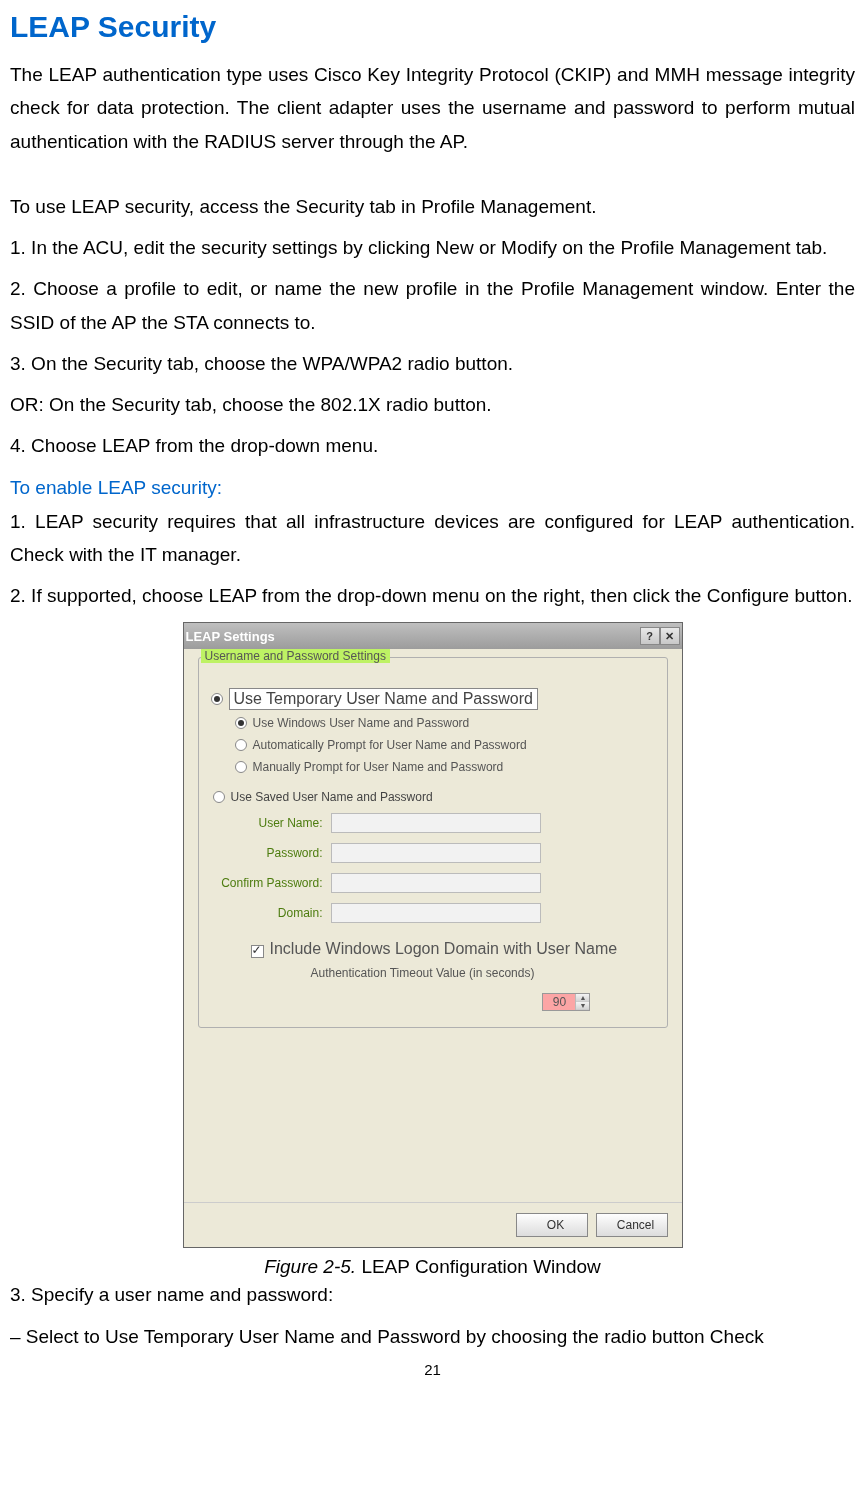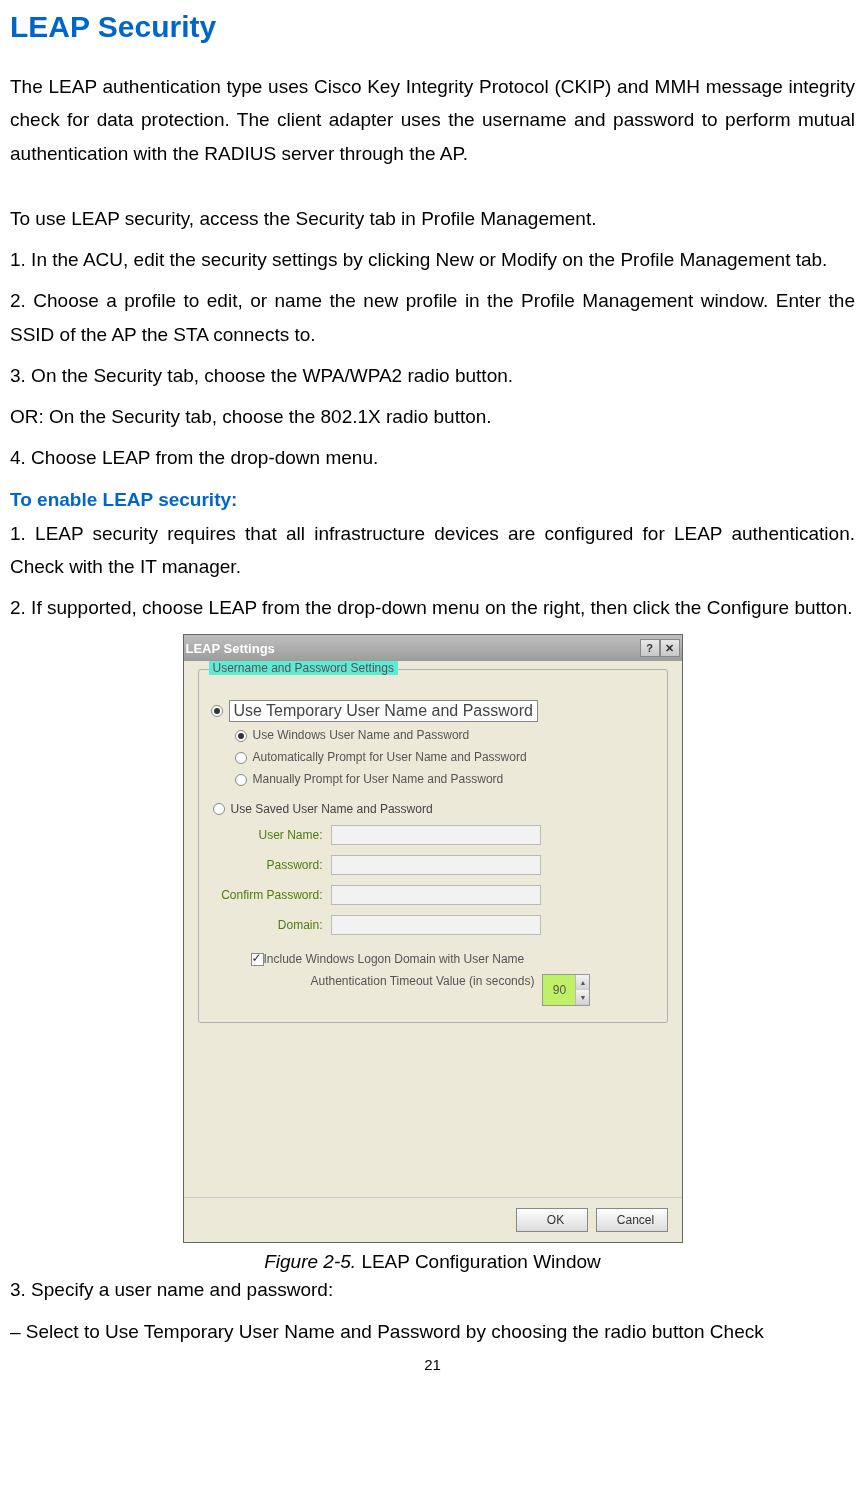--- a/index.html
+++ b/index.html
@@ -6,36 +6,36 @@
     body {
       width: 865px;
       background: #fff;
       font-family: Arial, Helvetica, sans-serif;
       padding: 10px 10px 0 10px;
     }
     .h1 {
       color: #0066cc;
       font-size: 30px;
       font-weight: bold;
-      margin-bottom: 26px;
+      margin-bottom: 14px;
     }
     .para {
       font-size: 19px;
       line-height: 1.75;
       color: #000;
       text-align: justify;
       margin-bottom: 8px;
     }
     .para-justify-wide {
       text-align-last: left;
     }
     .gap { height: 24px; }
     .subhead {
       color: #0066cc;
-      font-weight: bold;
+      font-weight: normal;
       font-size: 19px;
       margin-top: 14px;
       margin-bottom: 6px;
     }
     .figure-wrap { text-align: center; margin-top: 10px; }
     .dialog {
       display: inline-block;
       width: 500px;
       border: 1px solid #666;
       background: linear-gradient(#f4f4f4, #f4f4f4);
@@ -73,61 +73,61 @@
     .groupbox {
       border: 1px solid #b0b0b0;
       border-radius: 3px;
       padding: 28px 12px 12px 12px;
       background: #ece9d8;
       position: relative;
     }
     .groupbox-title {
       position: absolute;
       top: -9px;
-      left: 10px;
-      background: #5eead4;
+      left: 2px;
+      background: #bef264;
       padding: 0 4px;
       font-size: 12px;
       color: #555;
     }
     .radio-row {
       display: flex;
       align-items: center;
       gap: 6px;
       font-size: 12px;
       color: #555;
       padding: 4px 2px;
     }
     .radio-row.main{ color: #444; }
-    .radio-row.indent { padding-left: 24px; align-items: flex-end; }
+    .radio-row.indent { padding-left: 24px; }
     .radio {
       width: 12px; height: 12px; border: 1px solid #888; border-radius: 50%; background: #fff; position: relative;
     }
     .radio.sel::after{
       content: ""; position: absolute; width: 6px; height: 6px; background: #333; border-radius: 50%; top: 2px; left: 2px;
     }
     .temphdr{
       margin: 2px 0 2px 0;
       display:flex;align-items:center;gap:6px;font-size:16px;color:#444;
     }
     .temphdr .radio{ }
     .temphdr-label{ display:inline-block; border-bottom:1px solid #888; border-top:1px solid #888; border-left:1px solid #888;border-right:1px solid #888;padding:1px 4px;background:#fff; }
     .sep{height:8px;}
     .form-row{display:flex;align-items:center;gap:8px;font-size:12px;color:#4d7c0f;padding:5px 2px;}
     .form-row .lbl{width:110px;text-align:right;}
     .form-row .inp{
       flex:0 0 210px;
       height:20px;border:1px solid #bbb;background:#f2f2f2;
     }
-    .check-row{display:flex;align-items:center;font-size:12px;color:#555;padding:4px 2px 4px 40px;}
+    .check-row{display:flex;align-items:flex-end;gap:6px;font-size:16px;color:#555;padding:4px 2px 4px 40px;}
     .chk{width:13px;height:13px;border:1px solid #888;background:#fff;position:relative;}
     .chk.sel::after{content:"✓";position:absolute;top:-3px;left:0;font-size:12px;color:#333;}
     .timeout-row{display:flex;gap:8px;font-size:12px;color:#555;padding:4px 2px 4px 100px;}
     .spinner{
-      display:flex;align-items:stretch;height:32px;border:1px solid #999;background:#bef264;width:48px;
+      display:flex;align-items:stretch;height:18px;border:1px solid #999;background:#fca5a5;width:48px;margin-top:27px;
     }
     .spinner-val{flex:1;display:flex;align-items:center;justify-content:center;font-size:12px;}
     .spinner-btns{display:flex;flex-direction:column;width:14px;border-left:1px solid #bbb}
     .spin-btn{flex:1;display:flex;align-items:center;justify-content:center;font-size:7px;background:linear-gradient(#f4f4f4,#d4d4d4);border-bottom:1px solid #ccc;cursor:pointer;}
     .dialog-footer{
       display:flex;justify-content:flex-end;gap:8px;padding:10px 14px;background:#ece9d8;border-top:1px solid #ccc;
     }
     .btn{
       min-width:72px;height:24px;border:1px solid #888;background:linear-gradient(#fefefe,#dcdcdc);font-size:12px;color:#333;cursor:pointer;padding-left:8px;
     }

